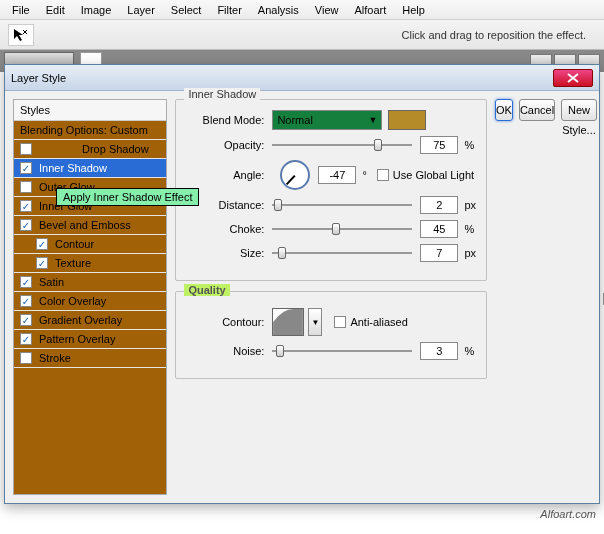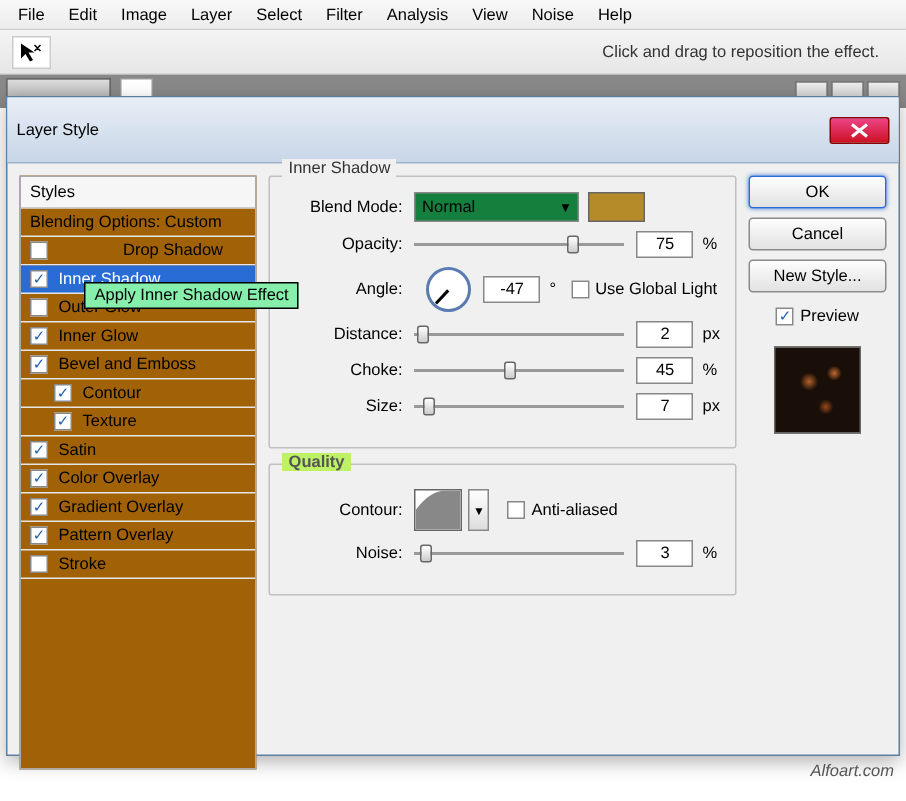--- a/index.html
+++ b/index.html
@@ -16,21 +16,21 @@
 
 
 .docstrip { background: #888; height: 22px; display: flex; align-items: center; }
 .docstrip .arrows { width: 70px; height: 18px; background: linear-gradient(#ddd,#aaa); border: 1px solid #666; margin-left: 4px; }
 .docstrip .tab { margin-left: 6px; background: #fff; border: 1px solid #999; border-bottom: none; height: 18px; padding: 2px 10px; color: #666; }
 .docstrip .winbtns { margin-left: auto; display: flex; gap: 2px; margin-right: 4px; }
 .docstrip .winbtns span { width: 22px; height: 14px; background: linear-gradient(#eee,#ccc); border: 1px solid #777; }
 
 
 .dialog { position: absolute; left: 4px; top: 64px; width: 596px; height: 440px; border: 1px solid #5b7fa0; background: #f0f0f0; box-shadow: 0 4px 12px rgba(0,0,0,0.3); }
-.titlebar { height: 44px; background: linear-gradient(#e8eef6,#c8d6e8); border-bottom: 1px solid #9fb4cc; display: flex; align-items: center; padding: 0 6px; }
+.titlebar { height: 26px; background: linear-gradient(#e8eef6,#c8d6e8); border-bottom: 1px solid #9fb4cc; display: flex; align-items: center; padding: 0 6px; }
 .titlebar .title { color: #000; }
 .titlebar .close { margin-left: auto; width: 40px; height: 18px; background: linear-gradient(#e48,#c12); border: 1px solid #800; border-radius: 2px; display: flex; align-items: center; justify-content: center; color: #fff; font-weight: bold; }
 
 .dlgbody { display: flex; padding: 8px; gap: 8px; height: calc(100% - 26px); }
 
 
 .styles-panel { width: 172px; border: 1px solid #aaa; background: #a16207; }
 .styles-panel .hdr { padding: 4px 6px; border-bottom: 1px solid #ccc; background: #f6f6f6; }
 .styles-panel .row { padding: 3px 6px; border-bottom: 1px solid #e6e6e6; display: flex; align-items: center; gap: 4px; cursor: default; }
 .styles-panel .row.selected { background: #2a6cd6; color: #fff; }
@@ -55,21 +55,21 @@
 .slider .thumb { position: absolute; top: 3px; width: 8px; height: 12px; background: linear-gradient(#fff,#ccc); border: 1px solid #666; border-radius: 2px; }
 .numbox { width: 38px; height: 18px; border: 1px solid #888; background: #fff; text-align: center; line-height: 16px; }
 .unit { margin-left: 6px; color: #000; }
 .angle-dial { width: 30px; height: 30px; border: 2px solid #5a7bb0; border-radius: 50%; background: #fff; position: relative; margin: 0 8px; }
 .angle-dial .needle { position: absolute; left: 50%; top: 50%; width: 12px; height: 1.5px; background: #000; transform-origin: left center; transform: rotate(133deg); }
 .contour-thumb { width: 32px; height: 28px; border: 1px solid #666; background: #fff; display: inline-block; position: relative; margin-right: 4px; }
 .contour-thumb svg { width: 100%; height: 100%; }
 .dd-arrow { width: 14px; height: 28px; border: 1px solid #888; background: linear-gradient(#fff,#ddd); display: inline-flex; align-items: center; justify-content: center; font-size: 8px; }
 
 
-.rightcol { width: 96px; display: flex; flex-direction: column; align-items: center; gap: 6px; }
+.rightcol { width: 96px; display: flex; flex-direction: row; gap: 6px; }
 .btn { width: 92px; height: 22px; border: 1px solid #8a8a8a; background: linear-gradient(#fdfdfd,#e2e2e2); border-radius: 3px; text-align: center; line-height: 20px; cursor: default; }
 .btn.primary { border: 1px solid #2a6cd6; box-shadow: 0 0 3px rgba(42,108,214,0.7); }
 .preview-chk { display: flex; align-items: center; gap: 4px; margin-top: 4px; }
 .preview-thumb { width: 58px; height: 58px; background: #1a0f08; border: 1px solid #666; margin-top: 8px; background-image: radial-gradient(circle at 40% 40%, #b4622a 0, transparent 6px), radial-gradient(circle at 60% 70%, #9a4a18 0, transparent 5px), radial-gradient(circle at 70% 30%, #c06a30 0, transparent 5px); }
 
 .watermark { position: absolute; right: 8px; bottom: 14px; color: #555; font-style: italic; }
 
 .inner-group { position: relative; }
 .inner-title { position: absolute; top: -12px; left: 8px; background: #f0f0f0; padding: 0 4px; color: #333; }
 </style>
@@ -78,21 +78,21 @@
 
 <div class="menubar">
   <span>File</span>
   <span>Edit</span>
   <span>Image</span>
   <span>Layer</span>
   <span>Select</span>
   <span>Filter</span>
   <span>Analysis</span>
   <span>View</span>
-  <span>Noise</span>
+  <span>Alfoart</span>
   <span>Help</span>
 </div>
 
 <div class="optbar">
   <div class="move-tool">
     <svg width="18" height="16">
         <path d="M2 2 L2 12 L5 9 L8 14 L10 13 L7 8 L11 8 Z" fill="#000"></path>
         <path d="M13 5 L15 3 M13 5 L15 7 M13 5 L11 3 M13 5 L11 7" stroke="#000" stroke-width="1"></path>
       </svg>
   </div>

